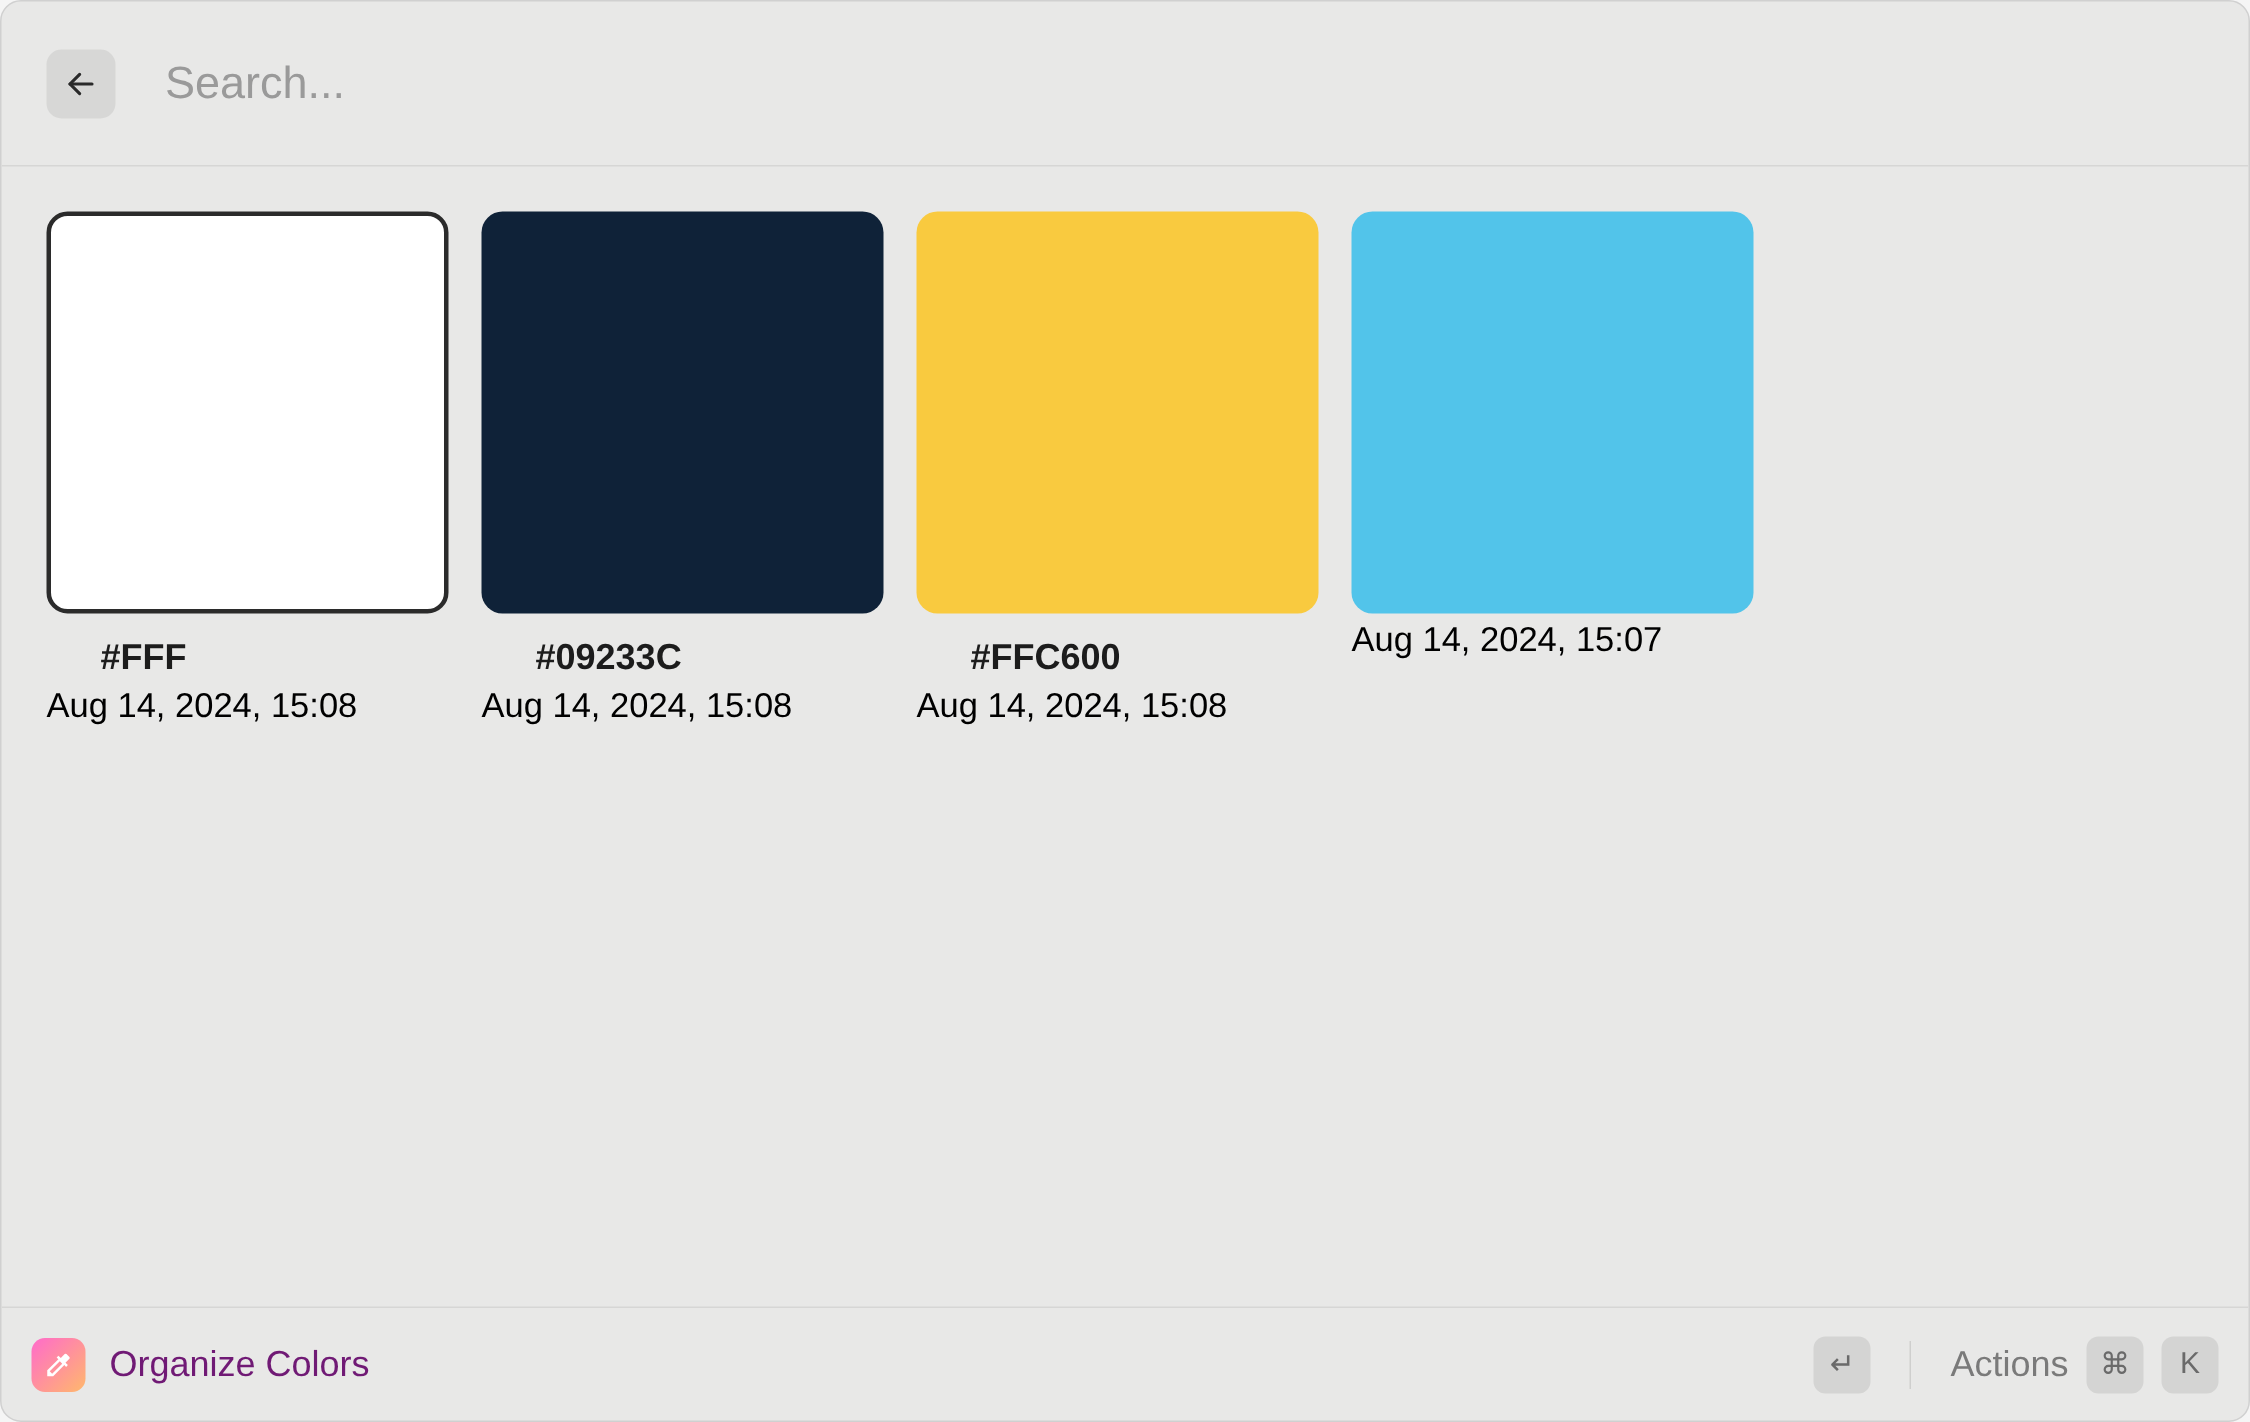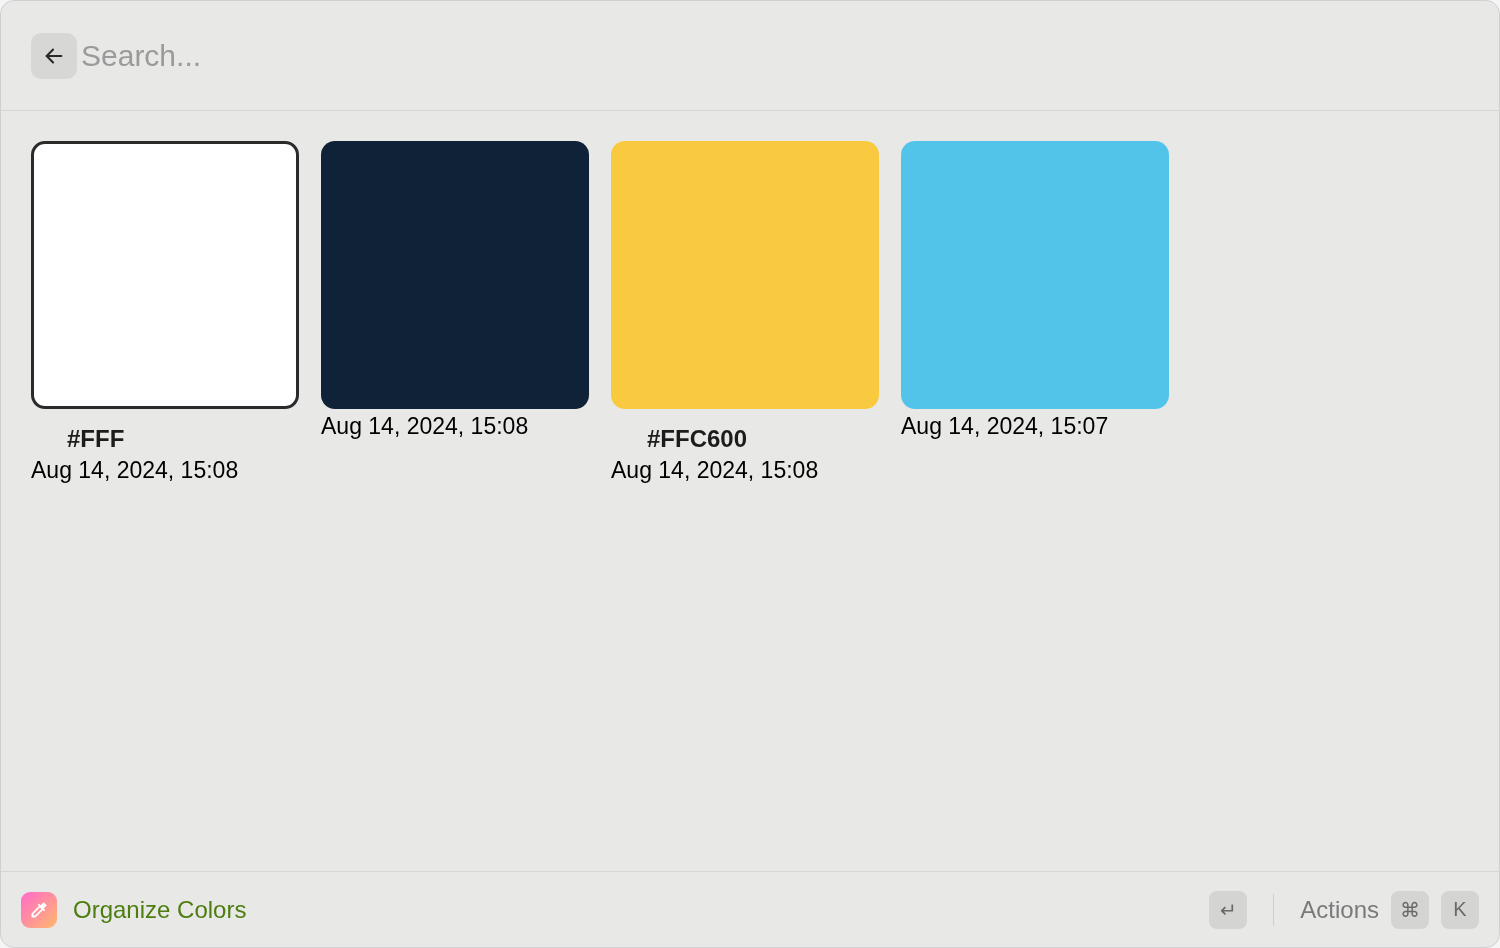--- a/index.html
+++ b/index.html
@@ -22,21 +22,21 @@
       display: flex;
       flex-direction: column;
       overflow: hidden;
       border: 1px solid #d0d0d0;
     }
     .header {
       display: flex;
       align-items: center;
       padding: 24px 30px;
       border-bottom: 1px solid #d6d6d5;
-      gap: 4px;
+      gap: 33px;
       height: 110px;
     }
     .back-btn {
       width: 46px;
       height: 46px;
       background: #d7d7d6;
       border-radius: 10px;
       display: flex;
       align-items: center;
       justify-content: center;
@@ -116,21 +116,21 @@
       display: flex;
       align-items: center;
       justify-content: center;
     }
     .app-icon svg {
       width: 20px;
       height: 20px;
     }
     .app-title {
       font-size: 24px;
-      color: #4d7c0f;
+      color: #701a75;
       font-weight: 400;
     }
     .footer-spacer {
       flex: 1;
     }
     .action-group {
       display: flex;
       align-items: center;
       gap: 12px;
     }
@@ -181,20 +181,21 @@
 
   <div class="content">
     <div class="grid" id="color-grid">
         <div class="swatch-item">
           <div class="swatch selected" style="background: rgb(255, 255, 255);"></div>
           <div class="swatch-label">#FFF</div>
           <div class="swatch-date">Aug 14, 2024, 15:08</div>
         </div>
         <div class="swatch-item">
           <div class="swatch" style="background: rgb(15, 34, 56);"></div>
+          <div class="swatch-label">#09233C</div>
           <div class="swatch-date">Aug 14, 2024, 15:08</div>
         </div>
         <div class="swatch-item">
           <div class="swatch" style="background: rgb(249, 202, 63);"></div>
           <div class="swatch-label">#FFC600</div>
           <div class="swatch-date">Aug 14, 2024, 15:08</div>
         </div>
         <div class="swatch-item">
           <div class="swatch" style="background: rgb(82, 196, 234);"></div>
           <div class="swatch-date">Aug 14, 2024, 15:07</div>

